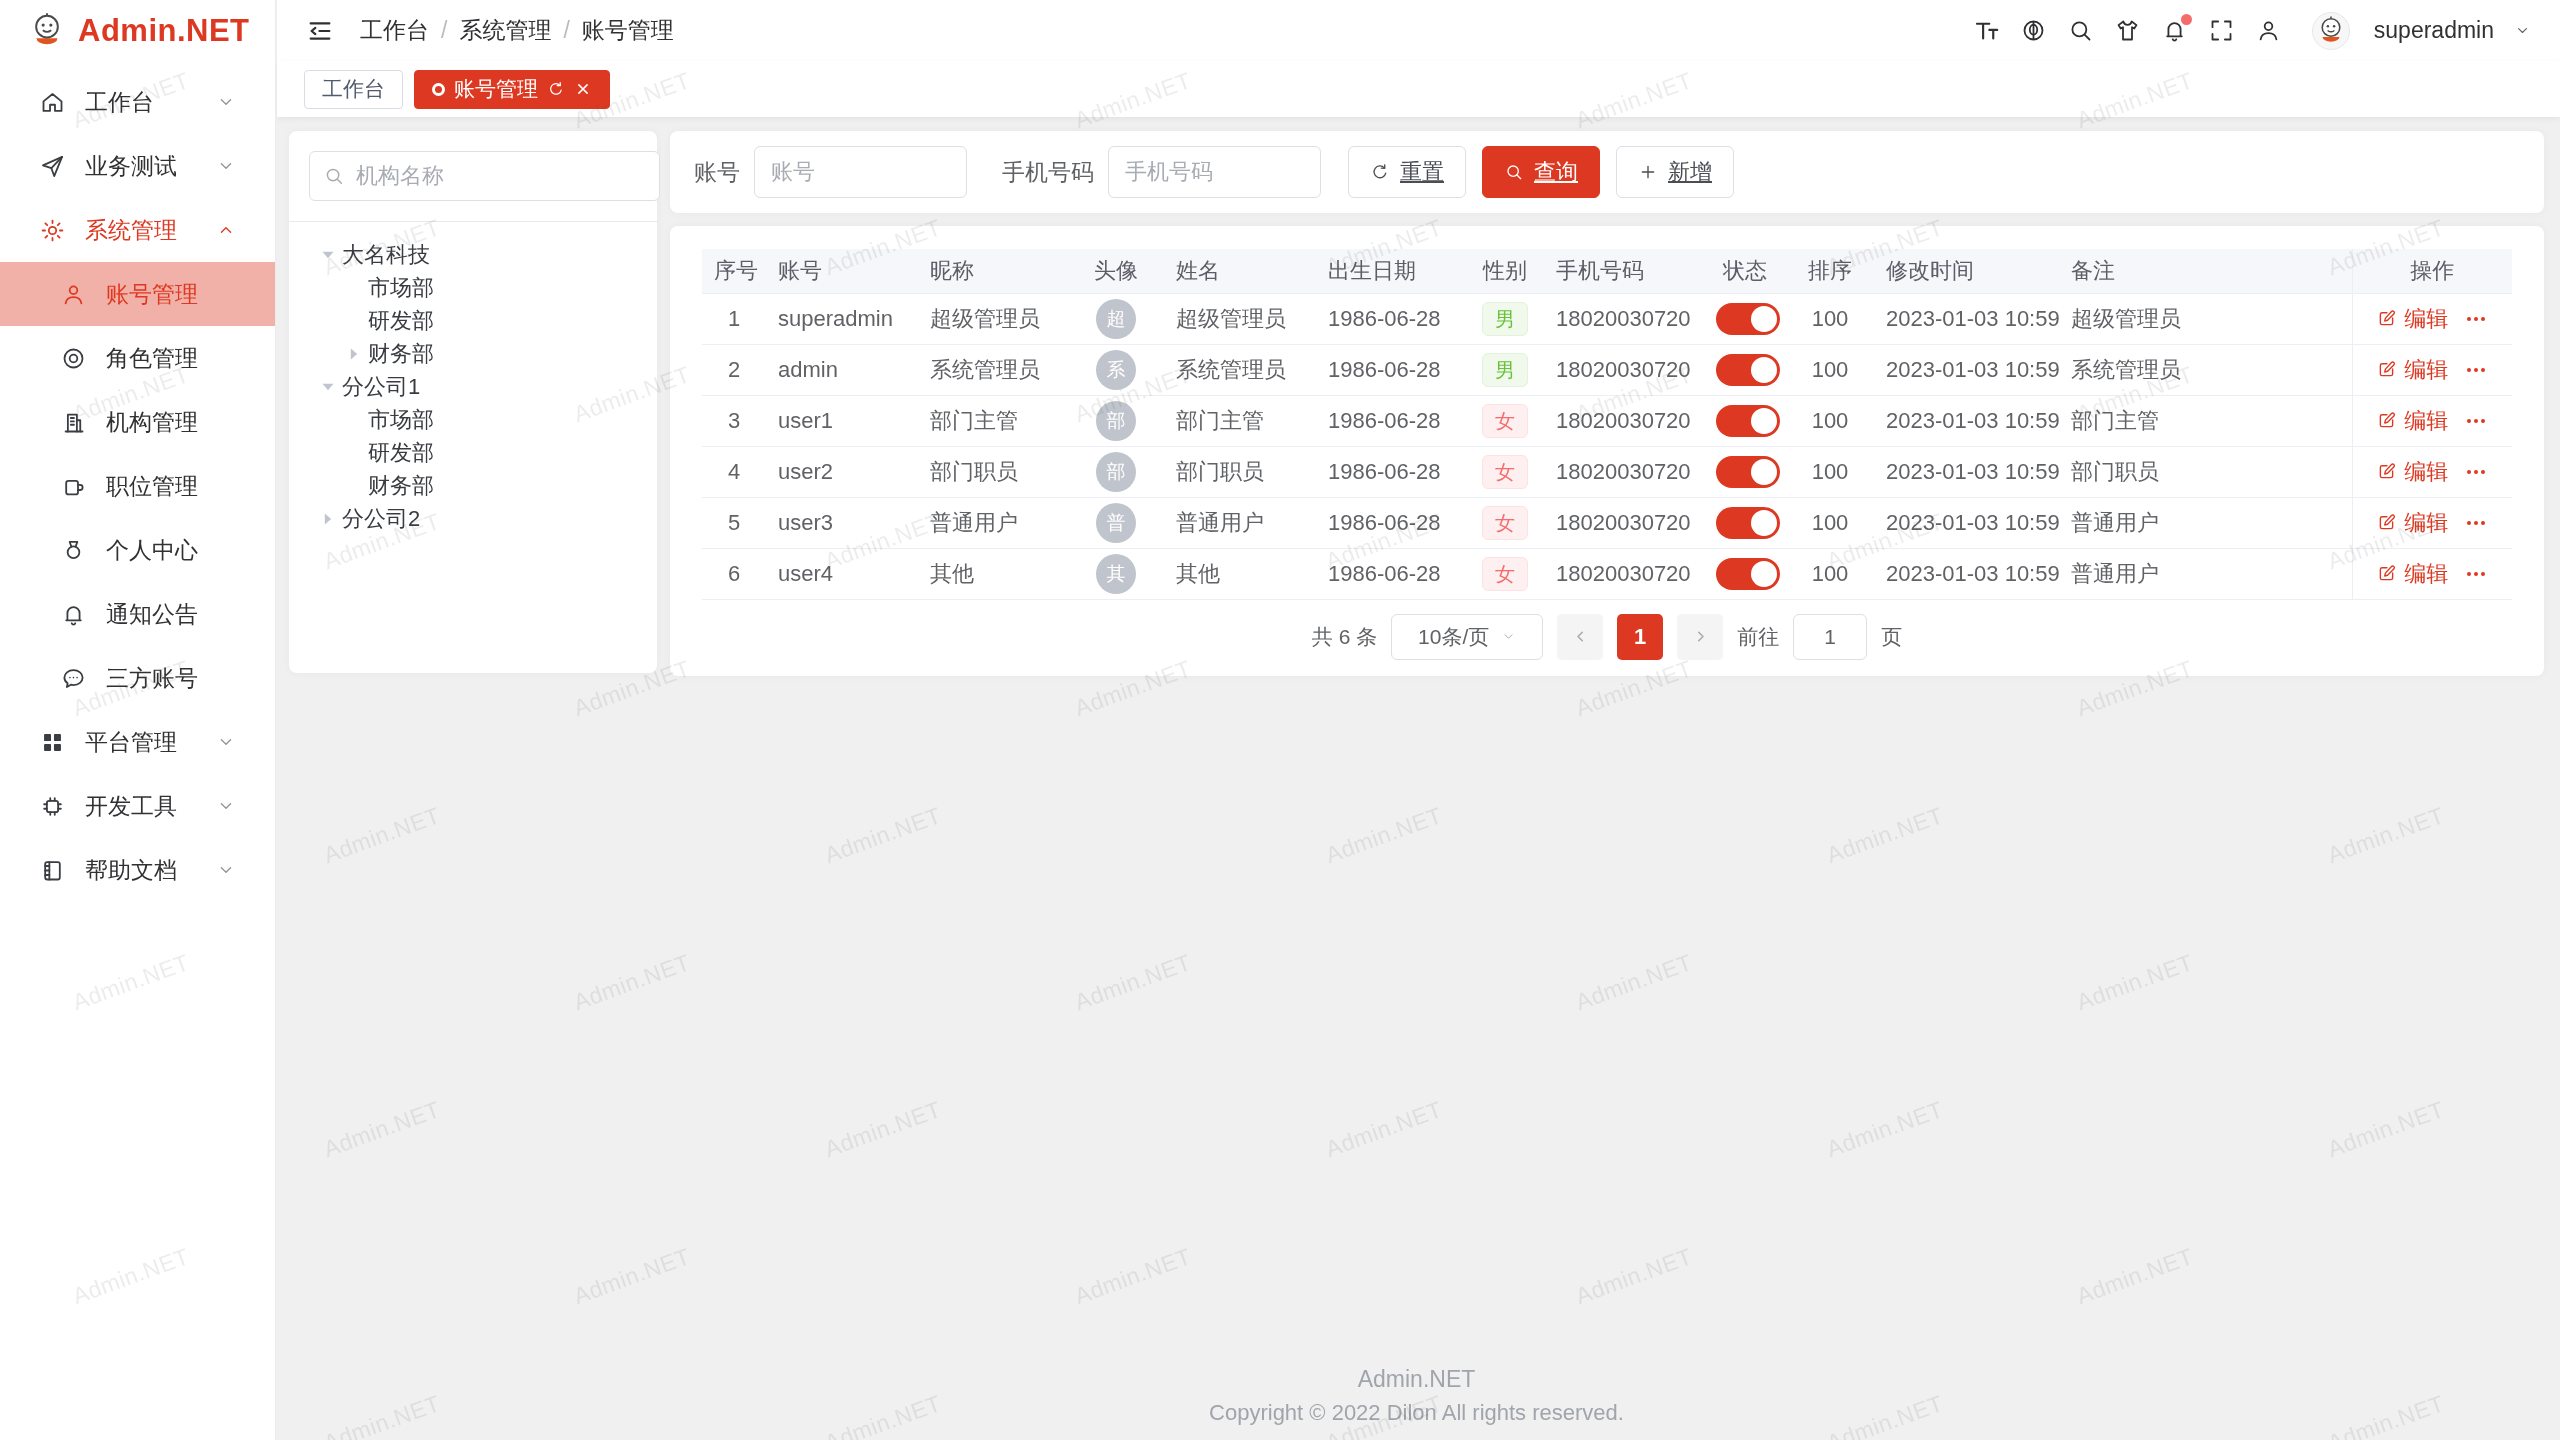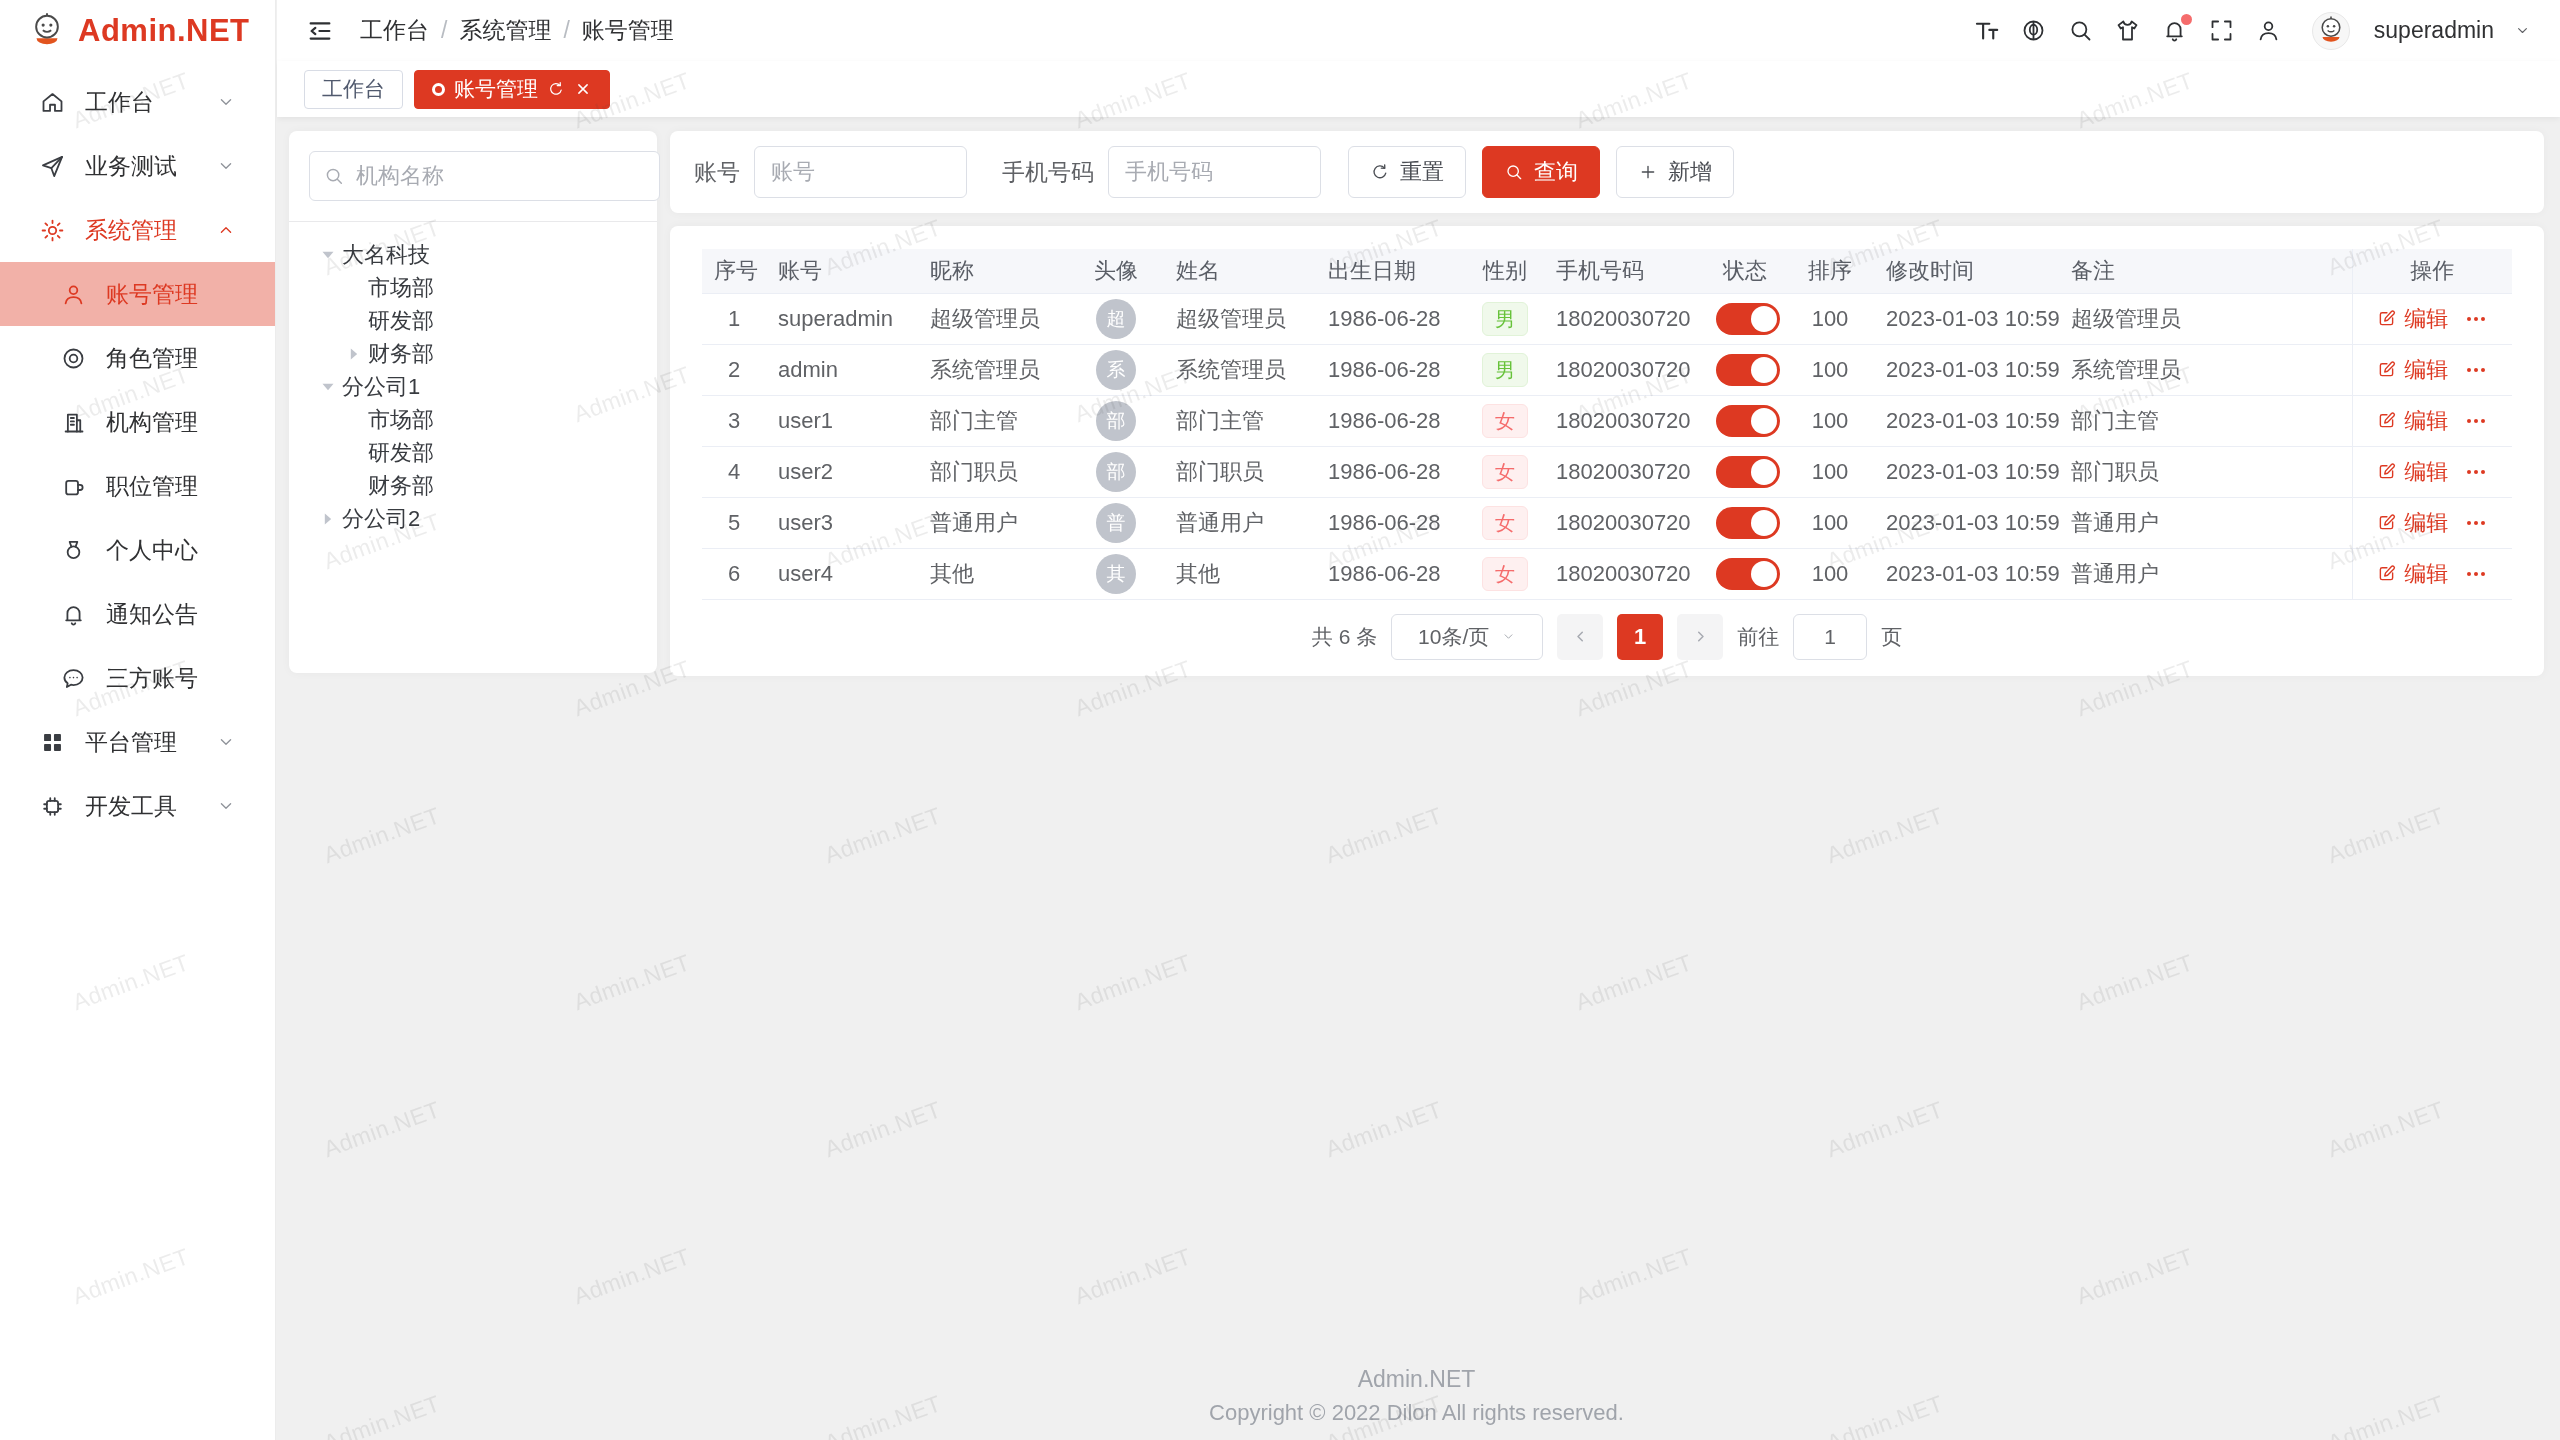--- a/index.html
+++ b/index.html
@@ -86,21 +86,21 @@
   
   .filter-card { height:82px; display:flex; align-items:center; padding:0 24px; }
   .f-label { font-size:23px; color:#606266; margin-right:14px; white-space:nowrap; }
   .f-input { width:213px; height:52px; border:1px solid #dcdfe6; border-radius:6px; padding:0 16px;
              font-size:22px; color:#606266; background:#fff; outline:none; font-family:inherit; }
   .f-input::placeholder { color:#a8abb2; }
   .f-group { display:flex; align-items:center; margin-right:35px; }
   .btns { display:flex; align-items:center; gap:16px; margin-left:-8px; }
   .btn { height:52px; border-radius:6px; display:inline-flex; align-items:center; gap:10px; padding:0 21px;
          font-size:22px; border:1px solid #dcdfe6; background:#fff; color:#4a4d53; cursor:pointer;
-         font-family:inherit; }
+         font-family:inherit;text-decoration:underline; }
   .btn .icon { width:20px; height:20px; }
   .btn.primary { background:#dd3922; border-color:#dd3922; color:#fff; }
 
   
   .table-card { margin-top:13px; padding:23px 32px 16px; flex:0 0 auto; }
   table { width:100%; border-collapse:collapse; table-layout:fixed; }
   thead th { background:#f6f7fa; height:44px; font-size:22px; color:#5a5e66; font-weight:normal;
              border-bottom:1px solid #ebeef5; padding:0 12px; text-align:left; white-space:nowrap; overflow:hidden; }
   tbody td { height:51px; border-bottom:1px solid #ebeef5; font-size:22px; color:#606266; padding:0 12px;
              white-space:nowrap; overflow:hidden; }
@@ -334,20 +334,35 @@
         </span>
       </div>
       <div class="menu-item">
         <span class="icon">
           <svg viewBox="0 0 24 24" fill="none" stroke="currentColor" stroke-width="1.6" stroke-linecap="round" stroke-linejoin="round">
             <rect x="7" y="7" width="10" height="10" rx="2"></rect>
             <path d="M10 7 V4.6 M14 7 V4.6 M10 17 V19.4 M14 17 V19.4 M7 10 H4.6 M7 14 H4.6 M17 10 H19.4 M17 14 H19.4"></path>
           </svg>
         </span>
         <span class="label">开发工具</span>
+        <span class="chev icon">
+          <svg viewBox="0 0 24 24" fill="none" stroke="currentColor" stroke-width="1.6" stroke-linecap="round" stroke-linejoin="round">
+            <path d="M6.5 9.3 L12 14.8 L17.5 9.3"></path>
+          </svg>
+        </span>
+      </div>
+      <div class="menu-item">
+        <span class="icon">
+          <svg viewBox="0 0 24 24" fill="none" stroke="currentColor" stroke-width="1.6" stroke-linecap="round" stroke-linejoin="round">
+            <rect x="5.5" y="4.5" width="13" height="15.5" rx="1.8"></rect>
+            <path d="M9.2 4.5 V20"></path>
+            <path d="M5.5 8 H9.2 M5.5 12 H9.2 M5.5 16 H9.2"></path>
+          </svg>
+        </span>
+        <span class="label">帮助文档</span>
         <span class="chev icon">
           <svg viewBox="0 0 24 24" fill="none" stroke="currentColor" stroke-width="1.6" stroke-linecap="round" stroke-linejoin="round">
             <path d="M6.5 9.3 L12 14.8 L17.5 9.3"></path>
           </svg>
         </span>
       </div>
     </nav>
 </aside>
 
 <div class="main">

